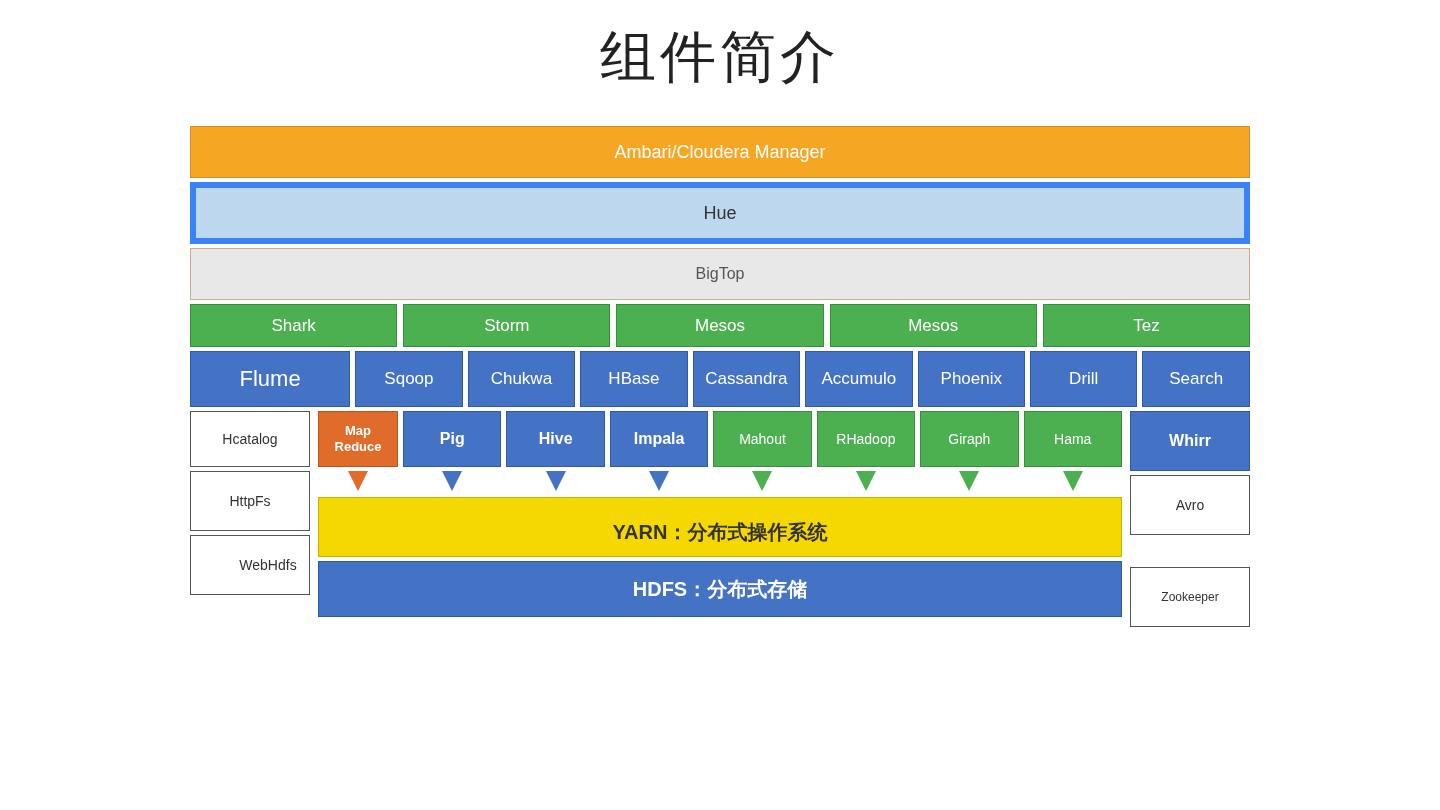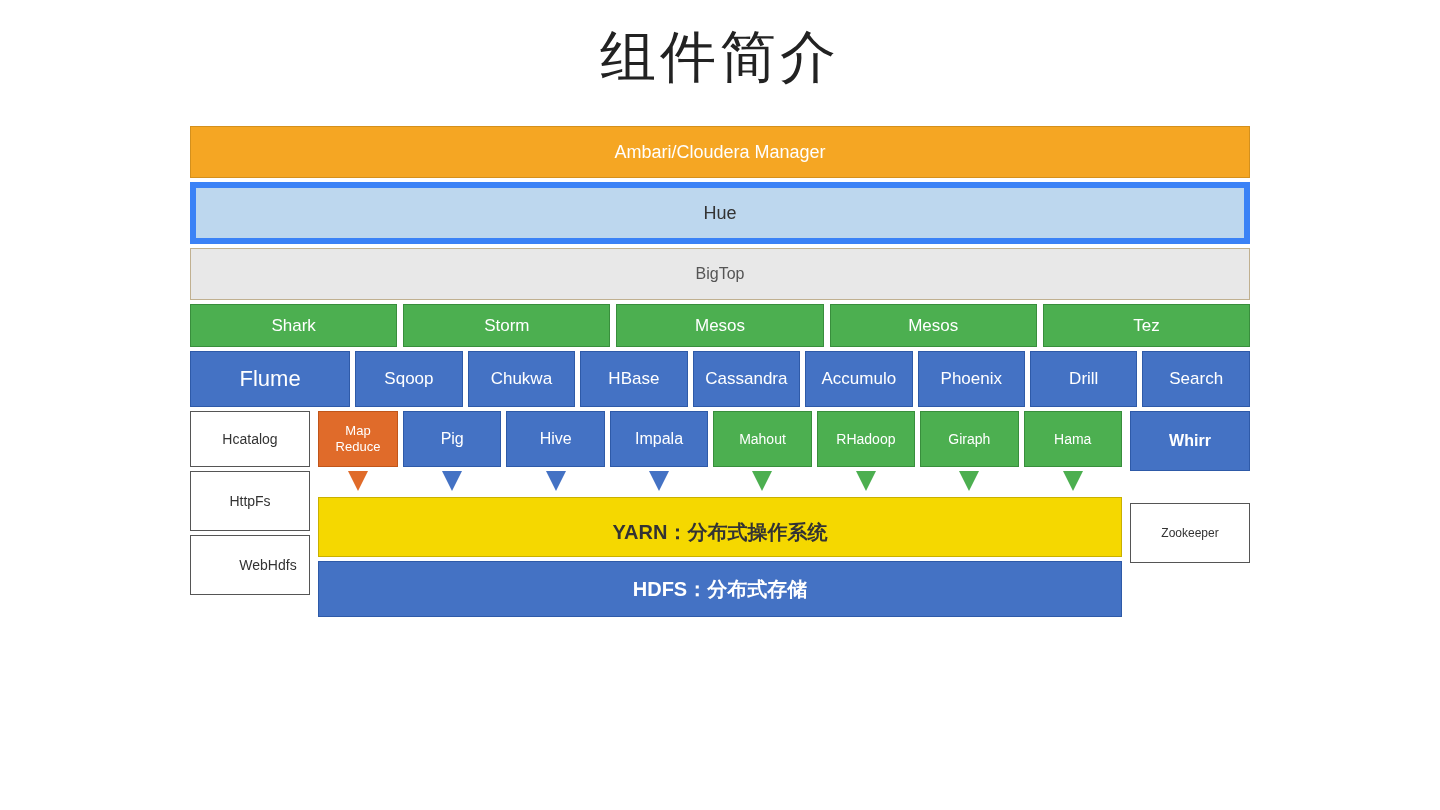--- a/index.html
+++ b/index.html
@@ -112,36 +112,36 @@
     .orange-box {
       background: #E06B2A;
       border: 1px solid #c0551a;
       width: 80px;
       height: 56px;
       display: flex;
       align-items: center;
       justify-content: center;
       font-size: 13px;
       color: #fff;
-      font-weight: 400;
+      font-weight: 700;
       text-align: center;
       line-height: 1.2;
       flex-shrink: 0;
     }
     .blue-sm {
       background: #4472C4;
       border: 1px solid #2e5aa8;
       flex: 1;
       height: 56px;
       display: flex;
       align-items: center;
       justify-content: center;
       font-size: 16px;
       color: #fff;
-      font-weight: 400;
+      font-weight: 700;
     }
     .green-sm {
       background: #4CAF50;
       border: 1px solid #388E3C;
       flex: 1;
       height: 56px;
       display: flex;
       align-items: center;
       justify-content: center;
       font-size: 14px;
@@ -303,18 +303,19 @@
       <div class="yarn-bar">
         <span class="yarn-bar-text">YARN：分布式操作系统</span>
       </div>
 
       <div class="hdfs-bar">HDFS：分布式存储</div>
 
     </div>
 
     <div style="display:flex; flex-direction:column; gap:4px; margin-left:8px; flex-shrink:0;">
       <div class="r-outlined-sm" style="height:60px; background:#4472C4; border:1px solid #2e5aa8; color:#fff; font-size:16px; font-weight:600;">Whirr</div>
+      <div class="r-outlined-sm" style="height:60px;">Avro</div>
       <div class="r-outlined-sm" style="height:60px; font-size:12px;margin-top:28px;">Zookeeper</div>
     </div>
 
   </div>
 
 </div>
 
 </body></html>

